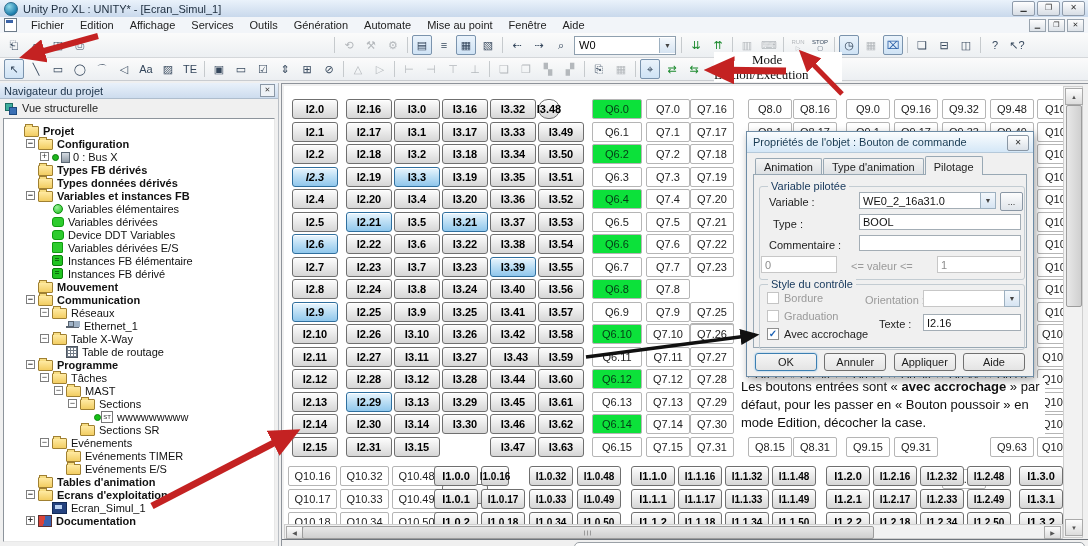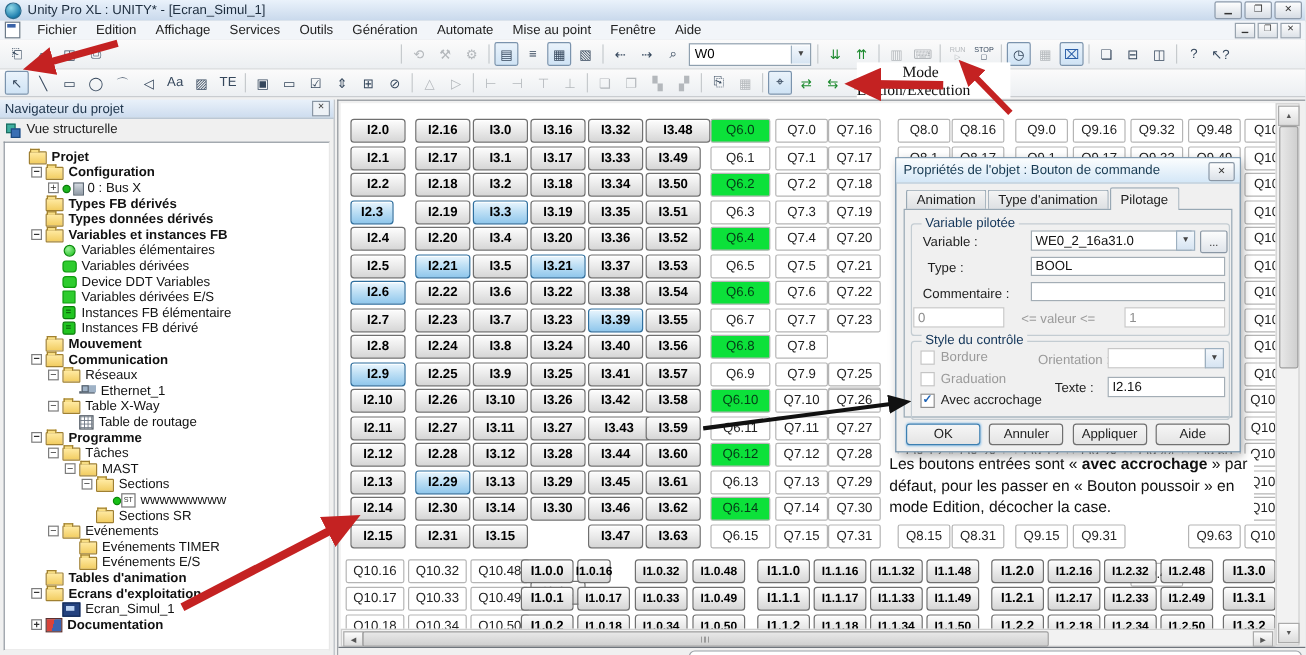--- a/index.html
+++ b/index.html
@@ -510,21 +510,21 @@
         <div class="dlg-buttons">
           <span class="wbtn7 def">OK</span>
           <span class="wbtn7">Annuler</span>
           <span class="wbtn7">Appliquer</span>
           <span class="wbtn7">Aide</span>
         </div>
       </div>
     <div class="gbtn" style="left: 8px; top: 13px; width: 46px;">I2.0</div>
         <div class="gbtn" style="left: 8px; top: 36px; width: 46px;">I2.1</div>
         <div class="gbtn" style="left: 8px; top: 58px; width: 46px;">I2.2</div>
-        <div class="gbtn pressed" style="left: 8px; top: 81px; width: 36px;">I2.3</div>
+        <div class="gbtn pressed" style="left: 8px; top: 81px; width: 46px; font-style: italic;">I2.3</div>
         <div class="gbtn" style="left: 8px; top: 103px; width: 46px;">I2.4</div>
         <div class="gbtn" style="left: 8px; top: 126px; width: 46px;">I2.5</div>
         <div class="gbtn pressed" style="left: 8px; top: 148px; width: 46px;">I2.6</div>
         <div class="gbtn" style="left: 8px; top: 171px; width: 46px;">I2.7</div>
         <div class="gbtn" style="left: 8px; top: 193px; width: 46px;">I2.8</div>
         <div class="gbtn pressed" style="left: 8px; top: 216px; width: 46px;">I2.9</div>
         <div class="gbtn" style="left: 8px; top: 238px; width: 46px;">I2.10</div>
         <div class="gbtn" style="left: 8px; top: 261px; width: 46px;">I2.11</div>
         <div class="gbtn" style="left: 8px; top: 283px; width: 46px;">I2.12</div>
         <div class="gbtn" style="left: 8px; top: 306px; width: 46px;">I2.13</div>
@@ -587,21 +587,21 @@
         <div class="gbtn" style="left: 206px; top: 148px; width: 46px;">I3.38</div>
         <div class="gbtn pressed" style="left: 206px; top: 171px; width: 46px;">I3.39</div>
         <div class="gbtn" style="left: 206px; top: 193px; width: 46px;">I3.40</div>
         <div class="gbtn" style="left: 206px; top: 216px; width: 46px;">I3.41</div>
         <div class="gbtn" style="left: 206px; top: 238px; width: 46px;">I3.42</div>
         <div class="gbtn" style="left: 206px; top: 261px; width: 52px;">I3.43</div>
         <div class="gbtn" style="left: 206px; top: 283px; width: 46px;">I3.44</div>
         <div class="gbtn" style="left: 206px; top: 306px; width: 46px;">I3.45</div>
         <div class="gbtn" style="left: 206px; top: 328px; width: 46px;">I3.46</div>
         <div class="gbtn" style="left: 206px; top: 351px; width: 46px;">I3.47</div>
-        <div class="gbtn" style="left: 254px; top: 13px; width: 54px;">I3.48</div>
+        <div class="gbtn" style="left: 254px; top: 13px; width: 22px; border-radius: 10px;">I3.48</div>
         <div class="gbtn" style="left: 254px; top: 36px; width: 46px;">I3.49</div>
         <div class="gbtn" style="left: 254px; top: 58px; width: 46px;">I3.50</div>
         <div class="gbtn" style="left: 254px; top: 81px; width: 46px;">I3.51</div>
         <div class="gbtn" style="left: 254px; top: 103px; width: 46px;">I3.52</div>
         <div class="gbtn" style="left: 254px; top: 126px; width: 46px;">I3.53</div>
         <div class="gbtn" style="left: 254px; top: 148px; width: 46px;">I3.54</div>
         <div class="gbtn" style="left: 254px; top: 171px; width: 46px;">I3.55</div>
         <div class="gbtn" style="left: 254px; top: 193px; width: 46px;">I3.56</div>
         <div class="gbtn" style="left: 254px; top: 216px; width: 46px;">I3.57</div>
         <div class="gbtn" style="left: 254px; top: 238px; width: 46px;">I3.58</div>

